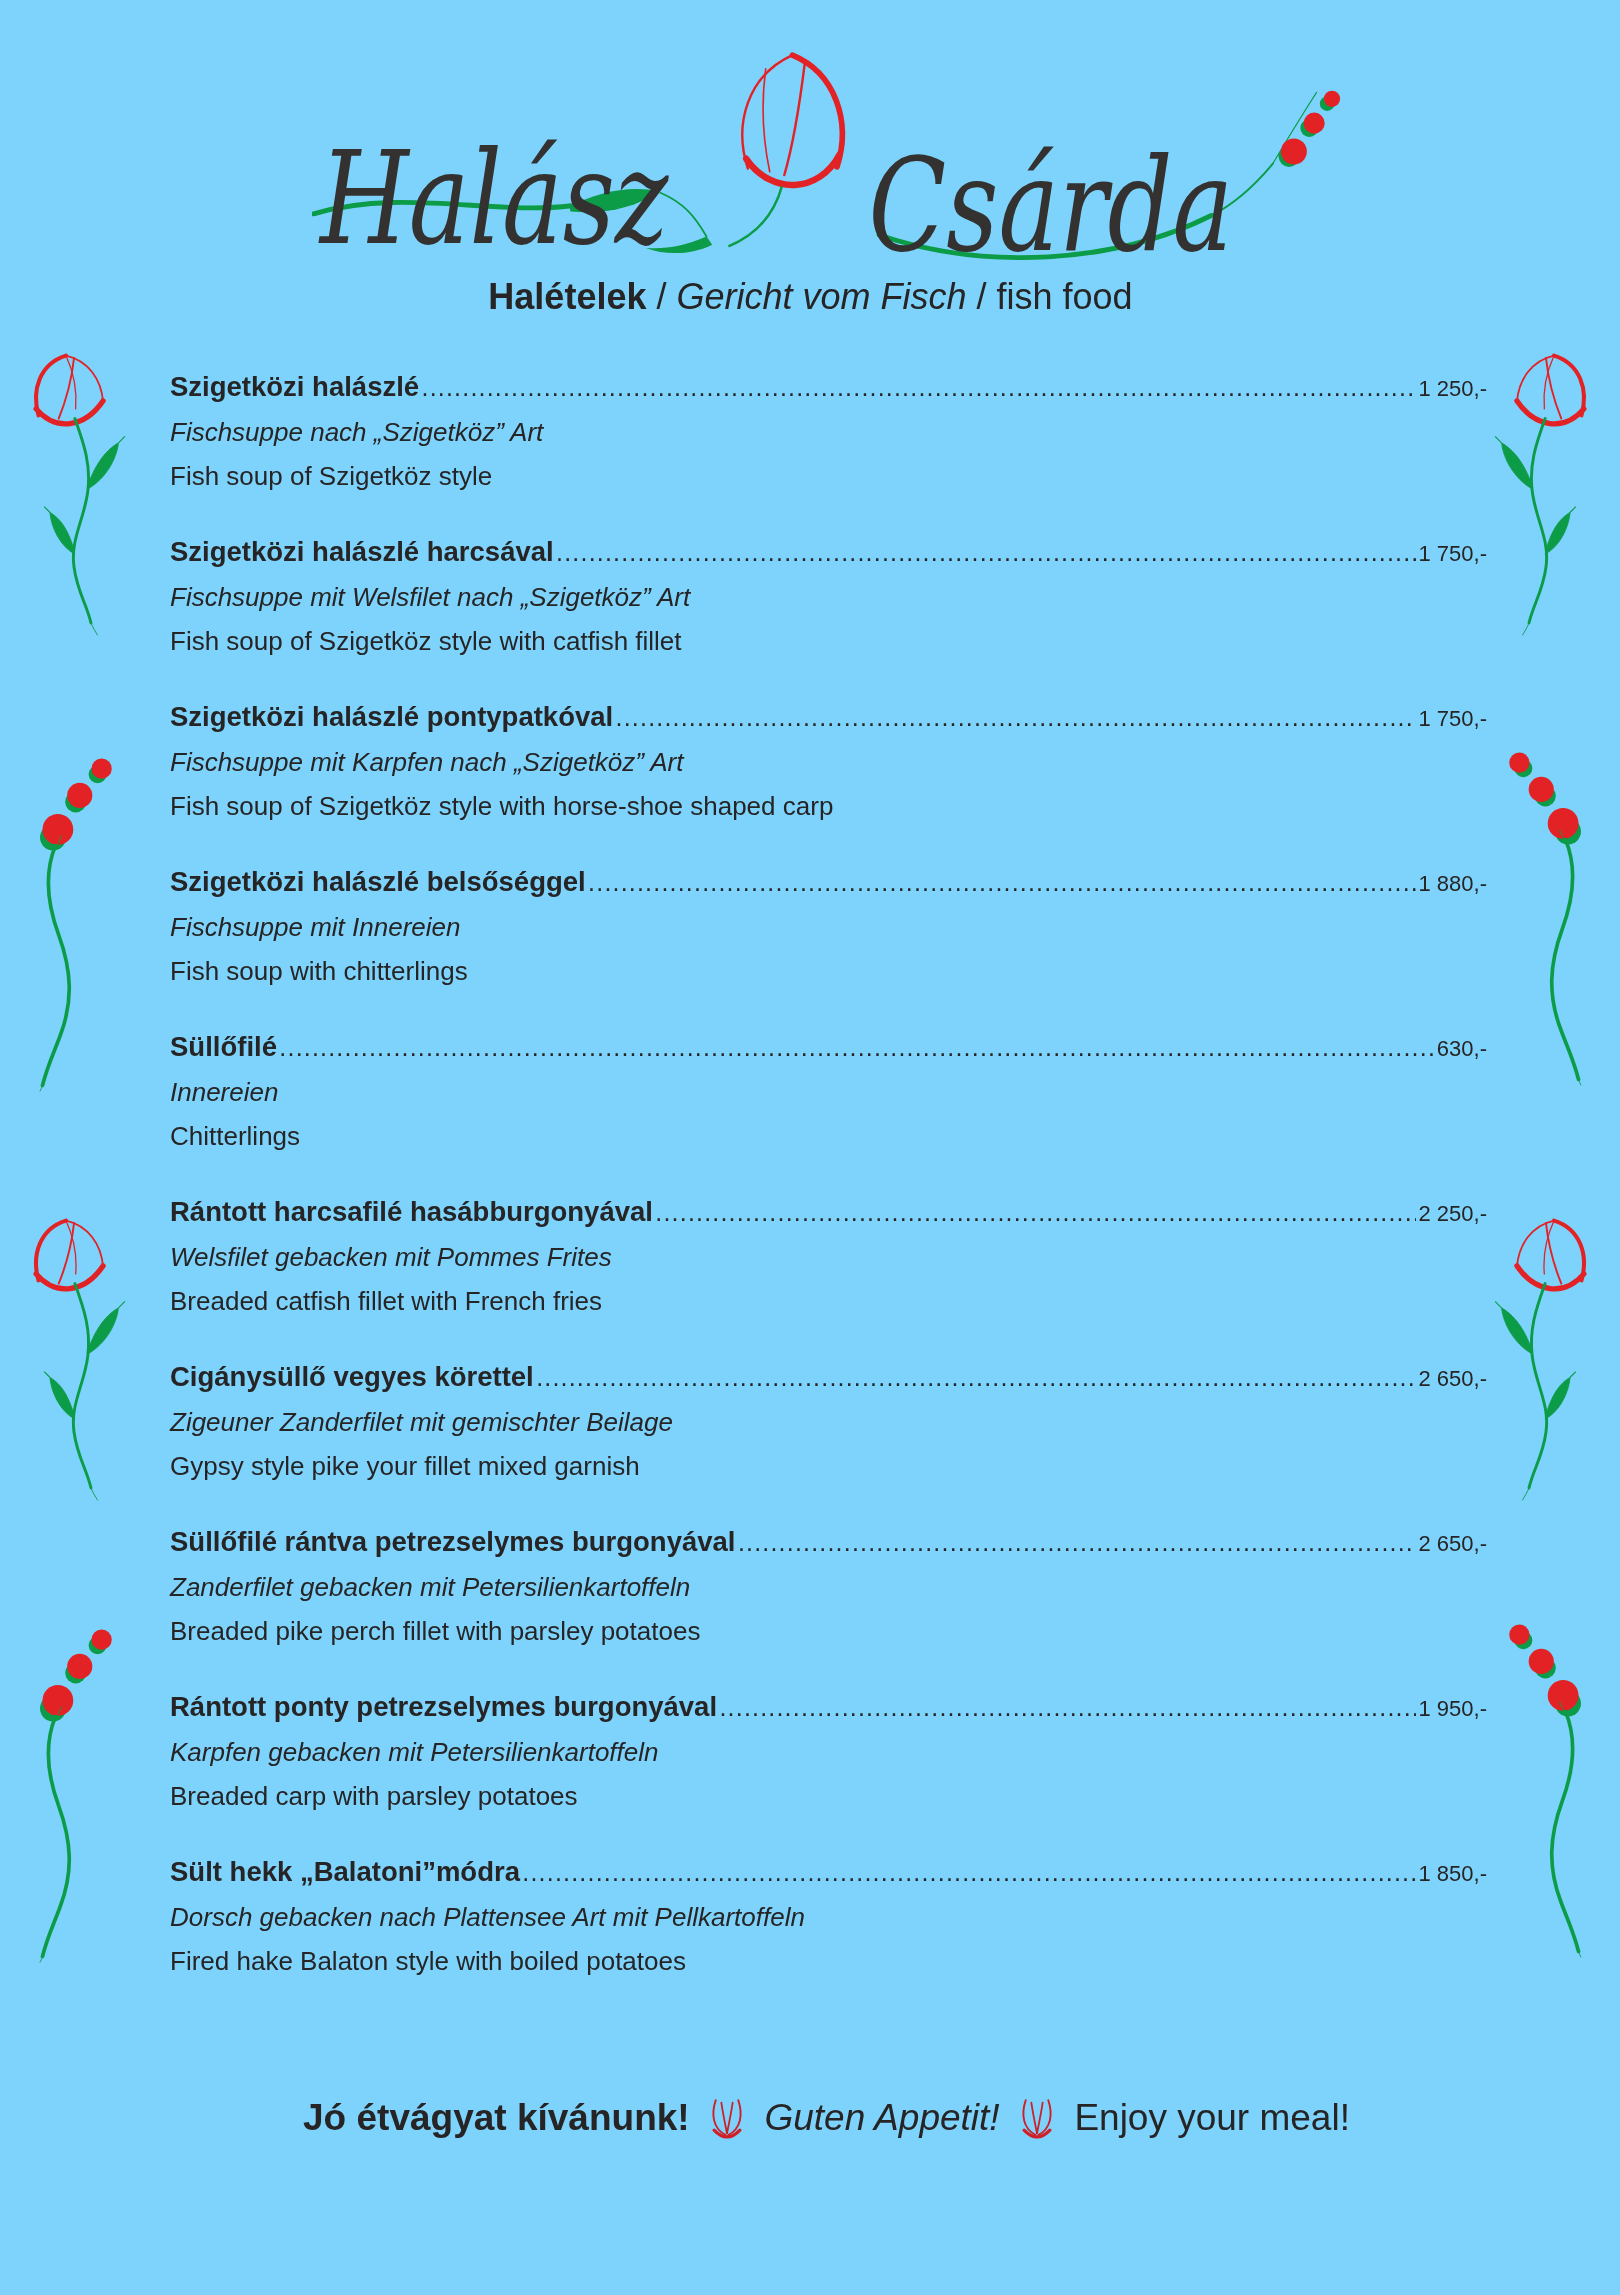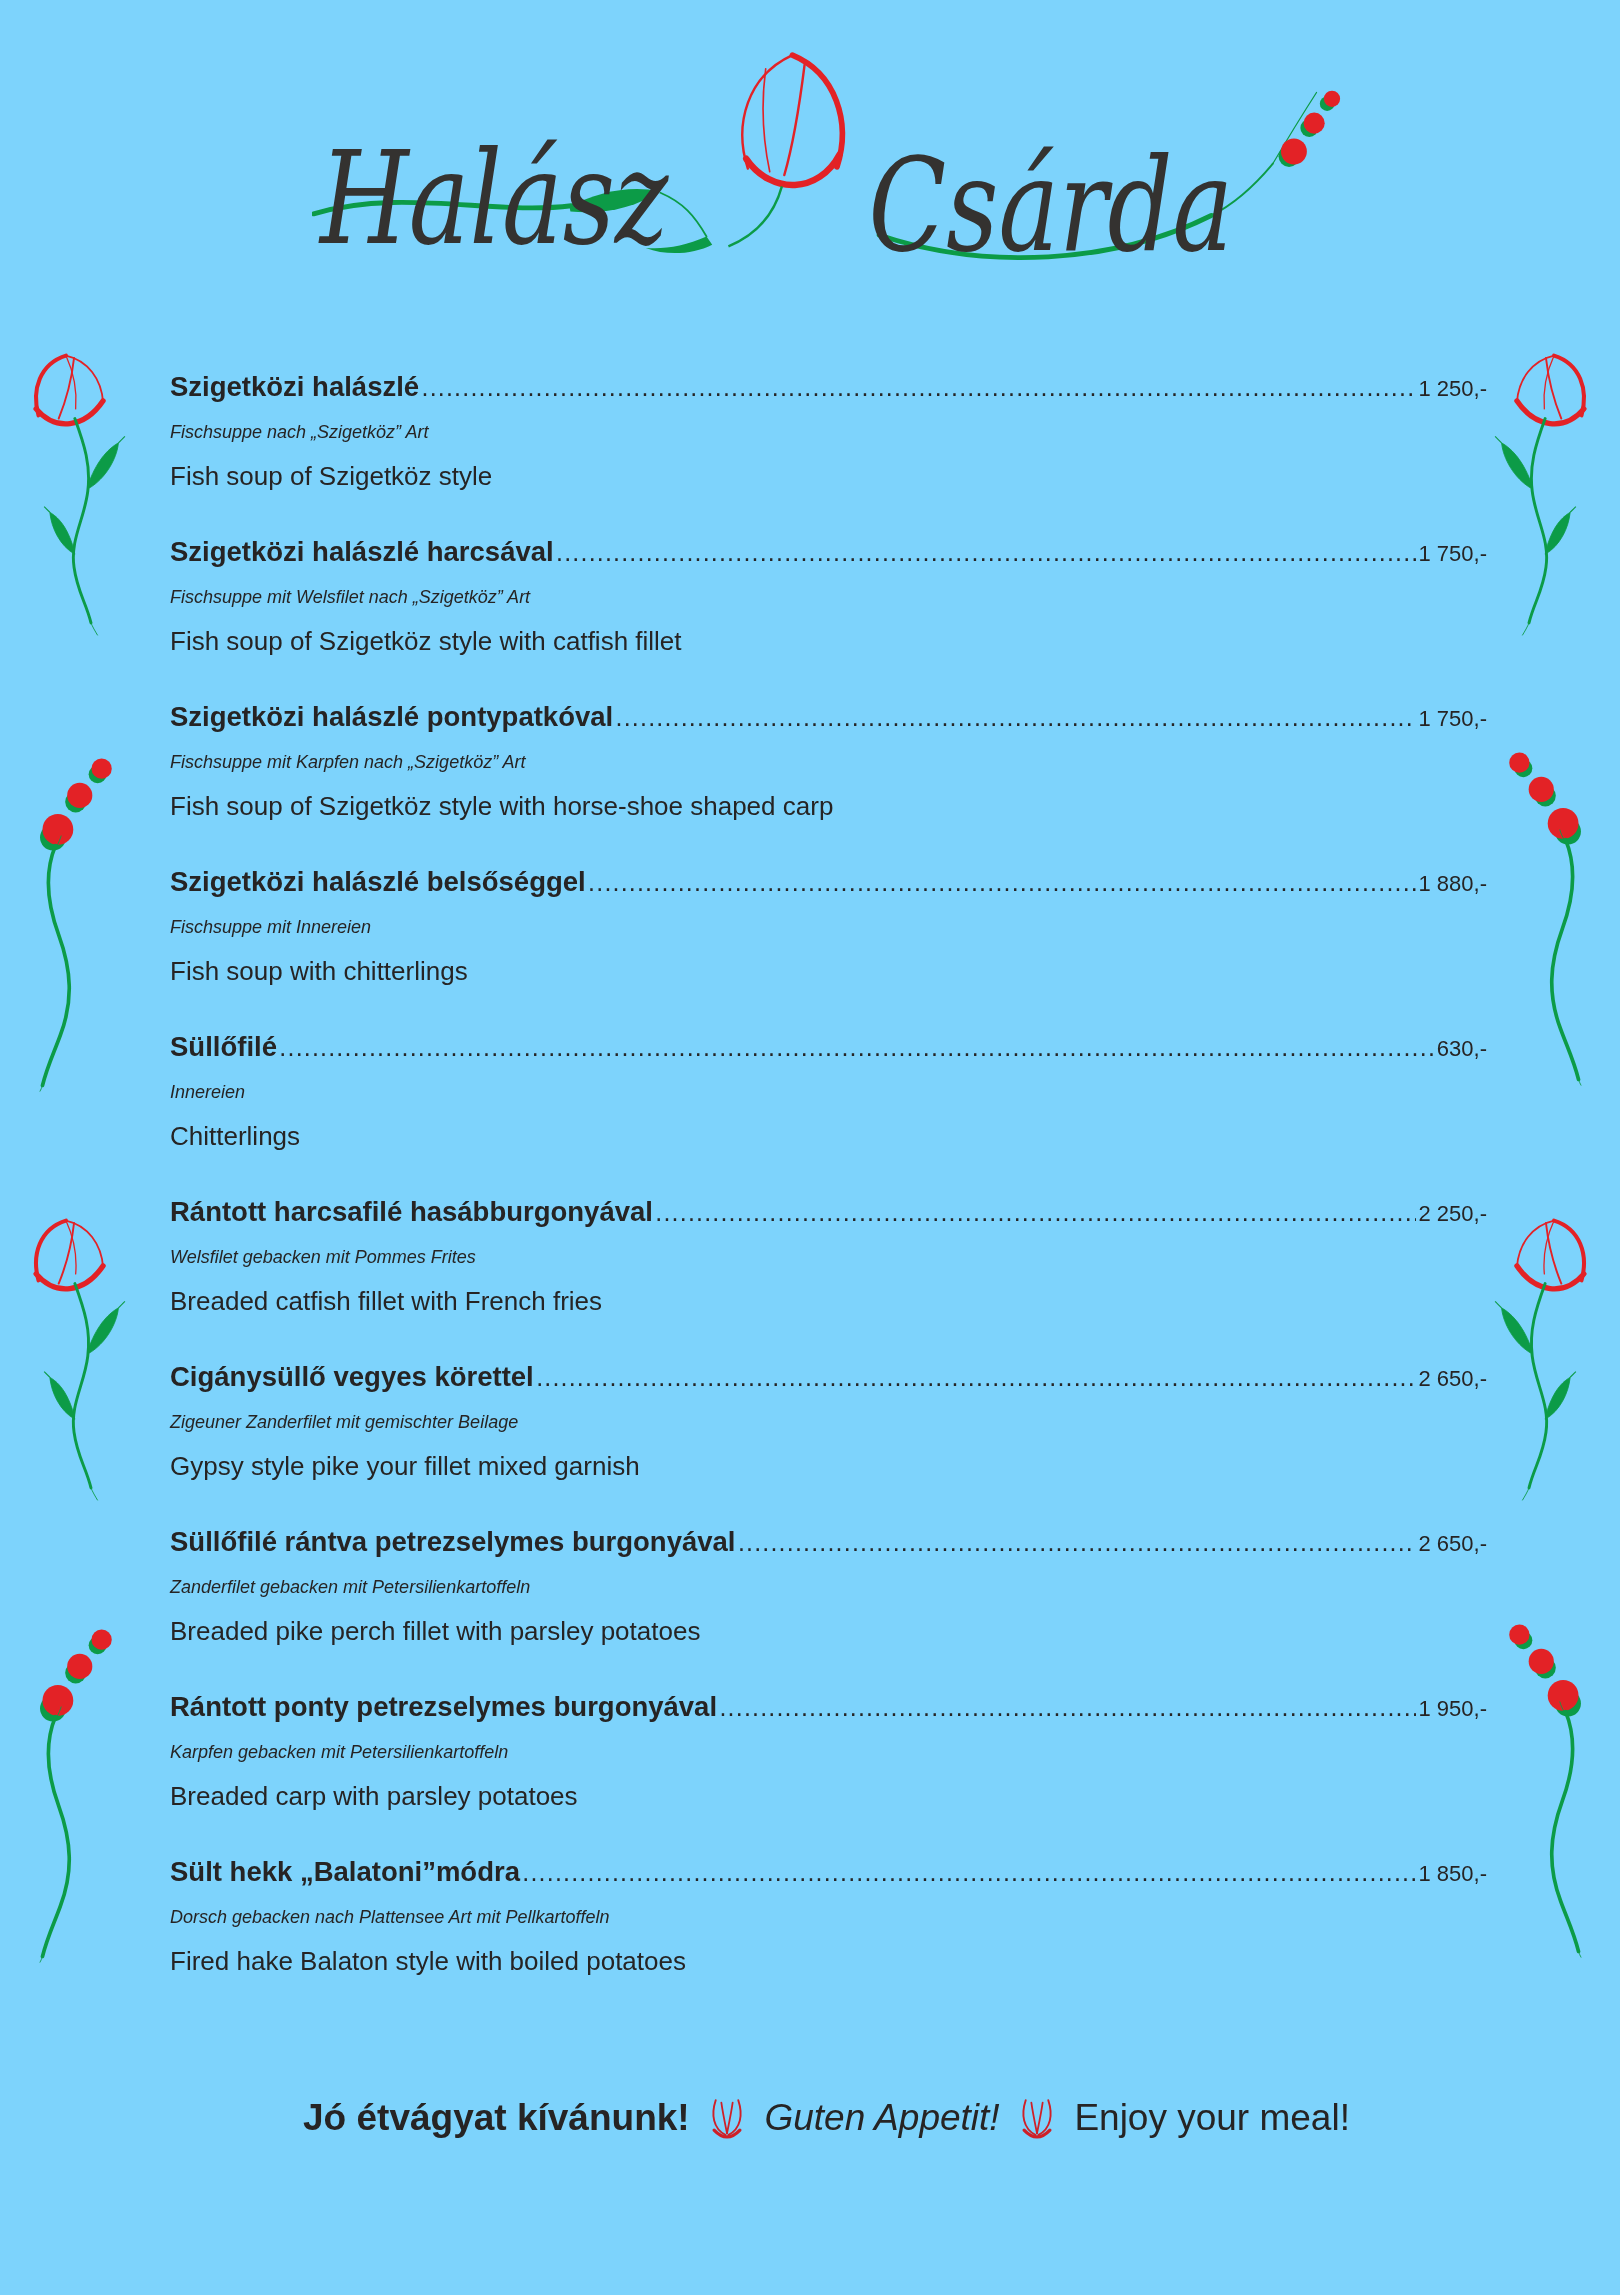--- a/index.html
+++ b/index.html
@@ -14,21 +14,21 @@
   .heading .b{font-weight:bold;}
   .heading .i{font-style:italic;}
   
   .menu{position:absolute;left:170px;top:366px;width:1317px;}
   .item{margin-bottom:33px;}
   .title-row{display:flex;align-items:baseline;}
   .hu{font-weight:bold;font-size:27.5px;line-height:42px;white-space:nowrap;}
   .leader{flex:1 1 auto;overflow:hidden;white-space:nowrap;font-size:25px;
           letter-spacing:1.2px;margin:0 2.4px;color:#262424;}
   .price{font-size:22px;line-height:42px;white-space:nowrap;}
-  .de{font-style:italic;font-size:18px;line-height:44px;}
+  .de{font-style:italic;font-size:26px;line-height:44px;}
   .en{font-size:26px;line-height:44px;}
   
   .footer{position:absolute;left:0;top:2089px;width:100%;display:flex;
           justify-content:center;align-items:center;gap:19.4px;font-size:37px;line-height:58px;padding-left:16px;}
   .footer .b{font-weight:bold;}
   .footer .i{font-style:italic;}
   
   .deco{position:absolute;}
   .flip{transform:scaleX(-1);}
   .hidden-defs{position:absolute;width:0;height:0;overflow:hidden;}
@@ -120,20 +120,23 @@
         <circle cx="1212" cy="135" r="16" fill="#e32226"></circle>
         <circle cx="1237" cy="100" r="13" fill="#e32226"></circle>
         <circle cx="1259" cy="70" r="10" fill="#e32226"></circle>
       </g>
 
       <text x="225" y="248" font-size="160" text-anchor="middle" textLength="430" lengthAdjust="spacingAndGlyphs">Halász</text>
       <text x="912" y="256" font-size="160" text-anchor="middle" textLength="450" lengthAdjust="spacingAndGlyphs">Csárda</text>
     </svg>
   </div>
 
+  <div class="heading">
+    <span class="b">Halételek</span><span> / </span><span class="i">Gericht vom Fisch</span><span> / </span><span>fish food</span>
+  </div>
 
   <div class="menu">
       <div class="item">
       <div class="title-row">
         <span class="hu">Szigetközi halászlé</span>
         <span class="leader">................................................................................................................................................................................................................................................................................................................................................................................................................</span>
         <span class="price">1 250,-</span>
       </div>
       <div class="de">Fischsuppe nach „Szigetköz” Art</div>
       <div class="en">Fish soup of Szigetköz style</div>

